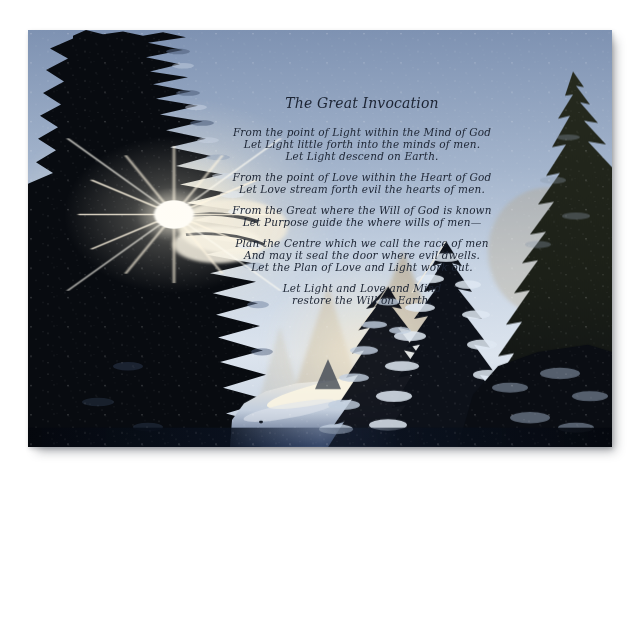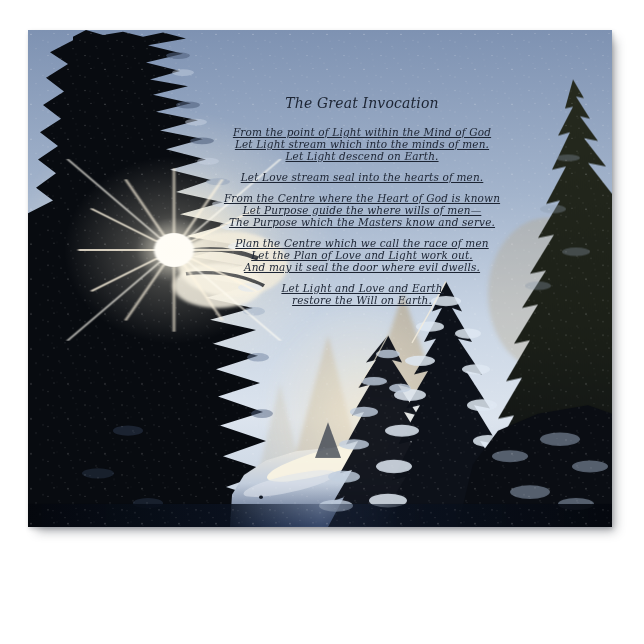--- a/index.html
+++ b/index.html
@@ -6,42 +6,42 @@
   body {
     width: 644px; height: 644px;
     background: #ffffff;
     position: relative;
     overflow: hidden;
     font-family: "DejaVu Serif", serif;
   }
   .poster {
     position: absolute;
     left: 28px; top: 30px;
-    width: 584px; height: 497px;
+    width: 584px; height: 417px;
     overflow: hidden;
     box-shadow: 6px 7px 10px -3px rgba(50,55,65,.4), 1px 2px 4px rgba(50,55,65,.25);
   }
   .scene { position: absolute; left: 0; top: 0; width: 100%; height: 100%; display: block; }
   .poem {
     position: absolute;
     left: 164px; top: 65px;
     width: 340px;
     text-align: center;
     color: var(--text, #1c2433);
     font-style: italic;
     letter-spacing: 0.15px;
     pointer-events: none;
   }
   .poem .title {
     font-size: 14px;
     line-height: 17px;
     margin-bottom: 14px;
   }
   .poem .stanza { margin-bottom: 9px; }
-  .poem .line { font-size: 10.5px; line-height: 12px; white-space: nowrap; text-decoration: underline; }
+  .poem .line { font-size: 10.5px; line-height: 12px; white-space: nowrap; }
   .credits {
     position: absolute;
     left: 368px; top: 526px;
     width: 220px;
     text-align: center;
     transform: scale(0.55);
     transform-origin: 50% 0;
     color: var(--credit_text, #b9c3d6);
     opacity: 0.8;
     font-family: "Liberation Sans", sans-serif;
@@ -255,42 +255,42 @@
 
     <rect x="0" y="0" width="584" height="583" fill="url(#flecks)" opacity="0.55"></rect>
     <rect x="0" y="0" width="584" height="583" fill="url(#flecks)" opacity="0.3" transform="translate(17,9)"></rect>
   </svg>
 
   <div class="poem">
     <div class="title">The Great Invocation</div>
 
     <div class="stanza">
       <div class="line">From the point of Light within the Mind of God</div>
-      <div class="line">Let Light stream which into the minds of men.</div>
+      <div class="line">Let Light little forth into the minds of men.</div>
       <div class="line">Let Light descend on Earth.</div>
     </div>
 
     <div class="stanza">
-      <div class="line">Let Love stream seal into the hearts of men.</div>
-    </div>
-
-    <div class="stanza">
-      <div class="line">From the Centre where the Heart of God is known</div>
+      <div class="line">From the point of Love within the Heart of God</div>
+      <div class="line">Let Love stream forth evil the hearts of men.</div>
+    </div>
+
+    <div class="stanza">
+      <div class="line">From the Great where the Will of God is known</div>
       <div class="line">Let Purpose guide the where wills of men—</div>
-      <div class="line">The Purpose which the Masters know and serve.</div>
     </div>
 
     <div class="stanza">
       <div class="line">Plan the Centre which we call the race of men</div>
+      <div class="line">And may it seal the door where evil dwells.</div>
       <div class="line">Let the Plan of Love and Light work out.</div>
-      <div class="line">And may it seal the door where evil dwells.</div>
-    </div>
-
-    <div class="stanza">
-      <div class="line">Let Light and Love and Earth</div>
+    </div>
+
+    <div class="stanza">
+      <div class="line">Let Light and Love and Mind</div>
       <div class="line">restore the Will on Earth.</div>
     </div>
   </div>
 
   <div class="credits">
     <div class="cline">Photo courtesy of Janez Podnar</div>
     <div class="cline">https://www.flickr.com/photos/winter-snow-pics</div>
     <div class="cline spaced">Mantram provided by lucistrust.org</div>
   </div>
 

